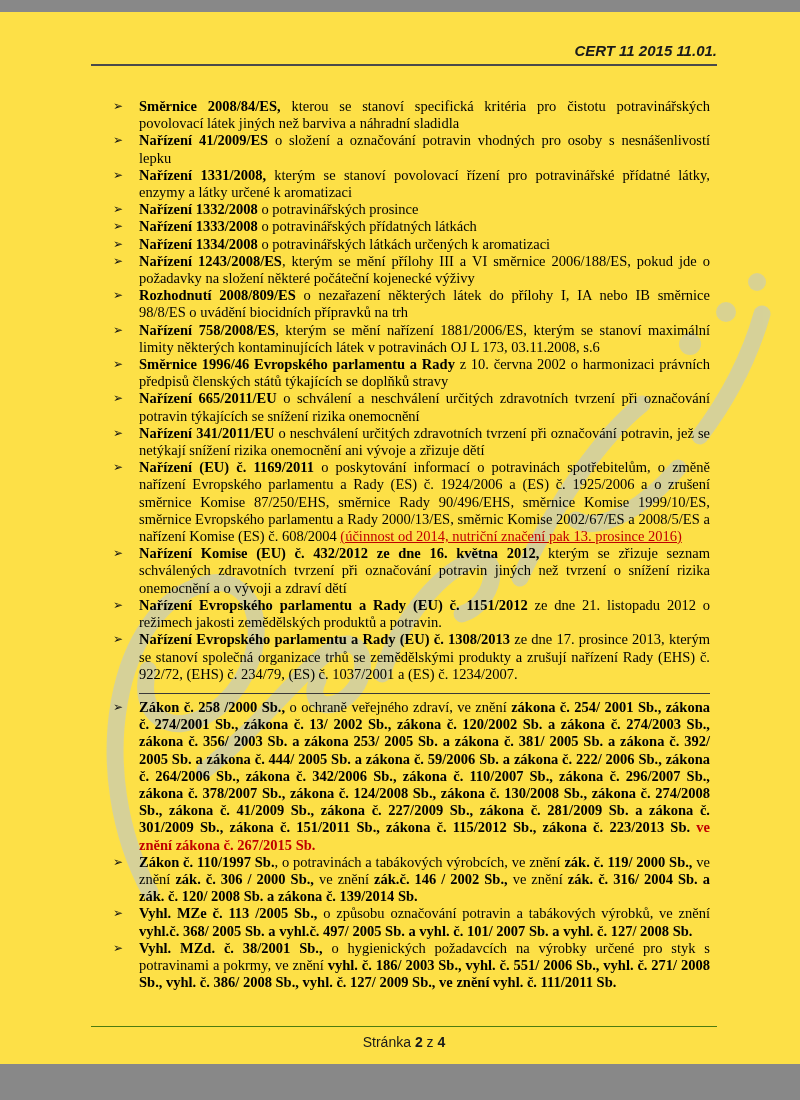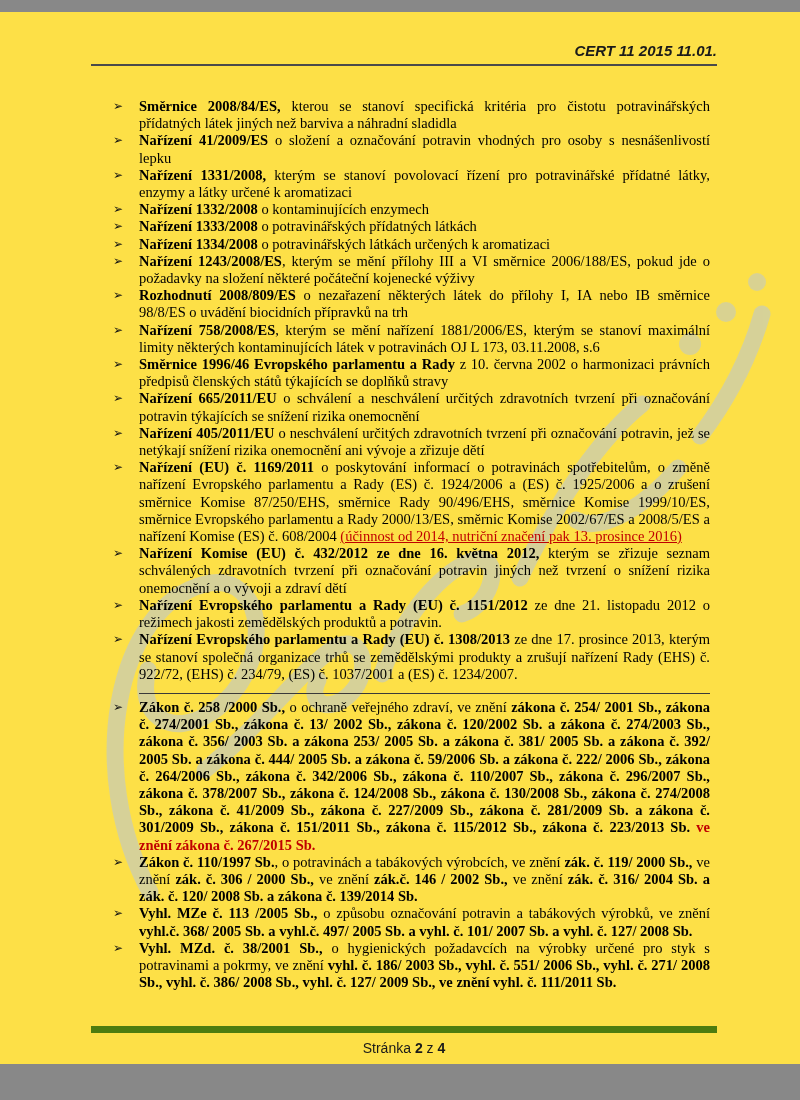--- a/index.html
+++ b/index.html
@@ -41,21 +41,21 @@
   .run.rb { font-weight: bold; color: var(--red, #c00000); }
   .run.rbu{ font-weight: normal; color: var(--red, #c00000); text-decoration: underline; }
   .section-separator {
     margin: 10px 0 5px 26px;
     border: none;
     border-top: 1.4px solid #3a3a3a;
     height: 0;
   }
   .footer {
     position: absolute; left: 91px; right: 83px; top: 1014px; z-index: 1;
-    border-top: 7px solid #4d7c0f;
+    border-top: 1px solid #4d7c0f;
     padding-top: 7px;
     text-align: center;
     font-family: "Liberation Sans", sans-serif;
     font-size: 14px; color: #1a1a1a;
   }
   .footer b { font-weight: bold; }
 </style>
 </head>
 <body>
 
@@ -78,33 +78,33 @@
   </svg>
 
   <div class="header">
     <span>CERT 11 2015 11.01.</span>
   </div>
 
   <div class="content">
     <div>
         <div class="bullet-item">
           <span class="bullet">➢</span>
-          <span class="item-text"><span class="run b">Směrnice 2008/84/ES,</span><span class="run n"> kterou se stanoví specifická kritéria pro čistotu potravinářských přídatných látek jiných než barviva a náhradní sladidla</span></span>
+          <span class="item-text"><span class="run b">Směrnice 2008/84/ES,</span><span class="run n"> kterou se stanoví specifická kritéria pro čistotu potravinářských povolovací látek jiných než barviva a náhradní sladidla</span></span>
         </div>
         <div class="bullet-item">
           <span class="bullet">➢</span>
           <span class="item-text"><span class="run b">Nařízení 41/2009/ES</span><span class="run n"> o složení a označování potravin vhodných pro osoby s nesnášenlivostí lepku</span></span>
         </div>
         <div class="bullet-item">
           <span class="bullet">➢</span>
           <span class="item-text"><span class="run b">Nařízení 1331/2008,</span><span class="run n"> kterým se stanoví povolovací řízení pro potravinářské přídatné látky, enzymy a látky určené k aromatizaci</span></span>
         </div>
         <div class="bullet-item">
           <span class="bullet">➢</span>
-          <span class="item-text"><span class="run b">Nařízení 1332/2008</span><span class="run n"> o kontaminujících enzymech</span></span>
+          <span class="item-text"><span class="run b">Nařízení 1332/2008</span><span class="run n"> o potravinářských prosince</span></span>
         </div>
         <div class="bullet-item">
           <span class="bullet">➢</span>
           <span class="item-text"><span class="run b">Nařízení 1333/2008</span><span class="run n"> o potravinářských přídatných látkách</span></span>
         </div>
         <div class="bullet-item">
           <span class="bullet">➢</span>
           <span class="item-text"><span class="run b">Nařízení 1334/2008</span><span class="run n"> o potravinářských látkách určených k aromatizaci</span></span>
         </div>
         <div class="bullet-item">
@@ -122,21 +122,21 @@
         <div class="bullet-item">
           <span class="bullet">➢</span>
           <span class="item-text"><span class="run b">Směrnice 1996/46 Evropského parlamentu a Rady</span><span class="run n"> z 10. června 2002 o harmonizaci právních předpisů členských států týkajících se doplňků stravy</span></span>
         </div>
         <div class="bullet-item">
           <span class="bullet">➢</span>
           <span class="item-text"><span class="run b">Nařízení 665/2011/EU</span><span class="run n"> o schválení a neschválení určitých zdravotních tvrzení při označování potravin týkajících se snížení rizika onemocnění</span></span>
         </div>
         <div class="bullet-item">
           <span class="bullet">➢</span>
-          <span class="item-text"><span class="run b">Nařízení 405/2011/EU</span><span class="run n"> o neschválení určitých zdravotních tvrzení při označování potravin, jež se netýkají snížení rizika onemocnění ani vývoje a zřizuje dětí</span></span>
+          <span class="item-text"><span class="run b">Nařízení 341/2011/EU</span><span class="run n"> o neschválení určitých zdravotních tvrzení při označování potravin, jež se netýkají snížení rizika onemocnění ani vývoje a zřizuje dětí</span></span>
         </div>
         <div class="bullet-item">
           <span class="bullet">➢</span>
           <span class="item-text"><span class="run b">Nařízení (EU) č. 1169/2011</span><span class="run n">  o poskytování informací o potravinách spotřebitelům, o změně nařízení Evropského parlamentu a Rady (ES) č. 1924/2006 a (ES) č. 1925/2006 a o zrušení směrnice Komise 87/250/EHS, směrnice Rady 90/496/EHS, směrnice Komise 1999/10/ES, směrnice Evropského parlamentu a Rady 2000/13/ES, směrnic Komise 2002/67/ES a 2008/5/ES a nařízení Komise (ES) č. 608/2004 </span><span class="run rbu">(účinnost od 2014, nutriční značení pak 13. prosince 2016)</span></span>
         </div>
         <div class="bullet-item">
           <span class="bullet">➢</span>
           <span class="item-text"><span class="run b">Nařízení Komise (EU) č. 432/2012  ze dne 16. května 2012,</span><span class="run n"> kterým se zřizuje seznam schválených zdravotních tvrzení při označování potravin jiných než tvrzení o snížení rizika onemocnění a o vývoji a zdraví dětí</span></span>
         </div>
         <div class="bullet-item">

